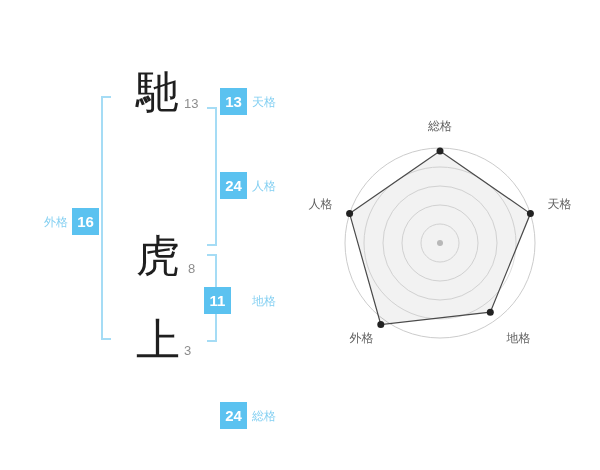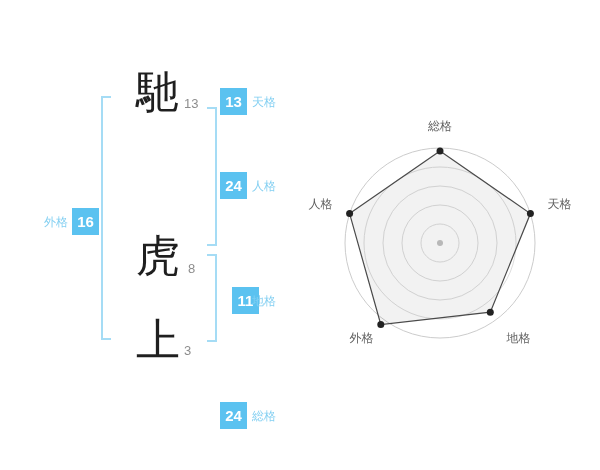--- a/index.html
+++ b/index.html
@@ -52,21 +52,21 @@
   <div class="bracket left" style="left:101px;top:96px;height:240px;"></div>
   <div class="bracket right" style="left:207px;top:107px;height:135px;"></div>
   <div class="bracket right" style="left:207px;top:254px;height:84px;"></div>
 
   <div class="badge" style="left:220px;top:88px;">13</div>
   <div class="badge-label" style="left:252px;top:96px;">天格</div>
 
   <div class="badge" style="left:220px;top:172px;">24</div>
   <div class="badge-label" style="left:252px;top:180px;">人格</div>
 
-  <div class="badge" style="left:232px;top:287px;">11</div>
+  <div class="badge" style="left:204px;top:287px;">11</div>
   <div class="badge-label" style="left:252px;top:295px;">地格</div>
 
   <div class="badge-label" style="left:44px;top:216px;">外格</div>
   <div class="badge" style="left:72px;top:208px;text-align:center;">16</div>
 
   <div class="badge" style="left:220px;top:402px;">24</div>
   <div class="badge-label" style="left:252px;top:410px;">総格</div>
 
   <div class="radar-wrap">
     <svg id="radar-svg" width="280" height="256">

